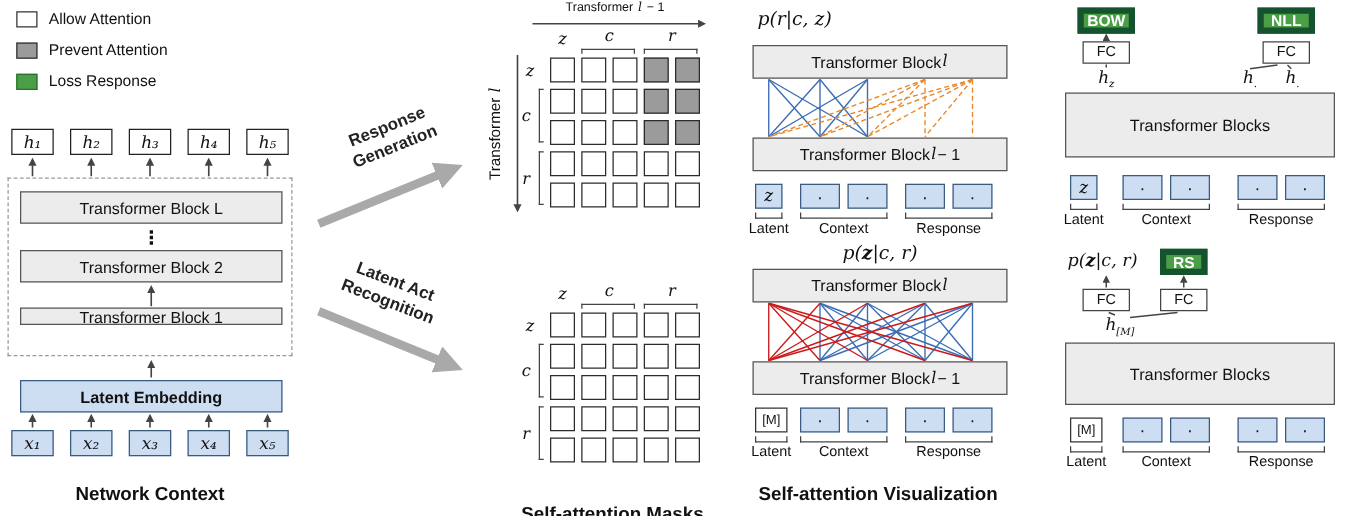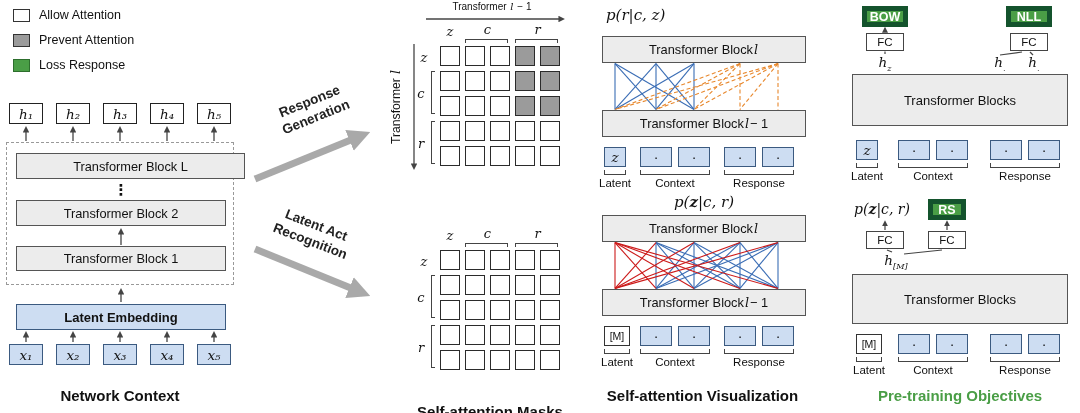--- a/index.html
+++ b/index.html
@@ -103,24 +103,24 @@
         <line x1="121" y1="302" x2="121" y2="290" marker-end="url(#ah-net)"></line>
         <line x1="26" y1="342" x2="26" y2="333" marker-end="url(#ah-net)"></line>
         <line x1="73" y1="342" x2="73" y2="333" marker-end="url(#ah-net)"></line>
         <line x1="120" y1="342" x2="120" y2="333" marker-end="url(#ah-net)"></line>
         <line x1="167" y1="342" x2="167" y2="333" marker-end="url(#ah-net)"></line>
         <line x1="214" y1="342" x2="214" y2="333" marker-end="url(#ah-net)"></line>
       </g>
     </svg>
 
     <div class="abs dashed" style="left:6px;top:142px;width:228px;height:143px;"></div>
-    <div class="abs tblock" style="left:16px;top:153px;width:229px;height:26px;">Transformer Block L</div>
+    <div class="abs tblock" style="left:16px;top:153px;width:210px;height:26px;">Transformer Block L</div>
     <div class="abs vdots" style="left:16px;top:181px;width:210px;">⋮</div>
     <div class="abs tblock" style="left:16px;top:200px;width:210px;height:26px;">Transformer Block 2</div>
-    <div class="abs tblock" style="left:16px;top:246px;width:210px;height:25px;">Transformer Block 1</div>
+    <div class="abs tblock" style="left:16px;top:246px;width:210px;height:14px;">Transformer Block 1</div>
     <div class="abs emb" style="left:16px;top:304px;width:210px;height:26px;">Latent Embedding</div>
 
     <div class="abs hrow" style="left:9px;top:344px;">
         <div class="token blue">x₁</div>
         <div class="token blue">x₂</div>
         <div class="token blue">x₃</div>
         <div class="token blue">x₄</div>
         <div class="token blue">x₅</div>
       </div>
 
@@ -392,21 +392,20 @@
       <div class="abs vtoken" style="left:96px;top:334px;width:32px;">·</div>
       <div class="abs vtoken" style="left:150px;top:334px;width:32px;">·</div>
       <div class="abs vtoken" style="left:188px;top:334px;width:32px;">·</div>
       <div class="abs ubracket" style="left:16px;top:357px;width:26px;"></div>
       <div class="abs ubracket" style="left:58px;top:357px;width:70px;"></div>
       <div class="abs ubracket" style="left:150px;top:357px;width:70px;"></div>
       <div class="abs glabel" style="left:4px;top:364px;width:50px;">Latent</div>
       <div class="abs glabel" style="left:63px;top:364px;width:60px;">Context</div>
       <div class="abs glabel" style="left:150px;top:364px;width:70px;">Response</div>
 
-      <div class="abs cap green" style="left:0;top:387px;width:240px;">Pre-training Objectives</div>
 
       <svg class="abs overlay" style="left:0;top:0;" width="240" height="413">
         <defs>
           <marker id="ah-obj" viewBox="0 0 10 10" refX="7" refY="5" markerWidth="5" markerHeight="5" orient="auto">
             <path d="M0,0L10,5L0,10z" fill="#444"></path>
           </marker>
         </defs>
         <g stroke="#444" stroke-width="1.2" fill="none">
           <line x1="45" y1="32" x2="45" y2="28.5" marker-end="url(#ah-obj)"></line>
           <line x1="45" y1="54" x2="45" y2="51.5"></line>

